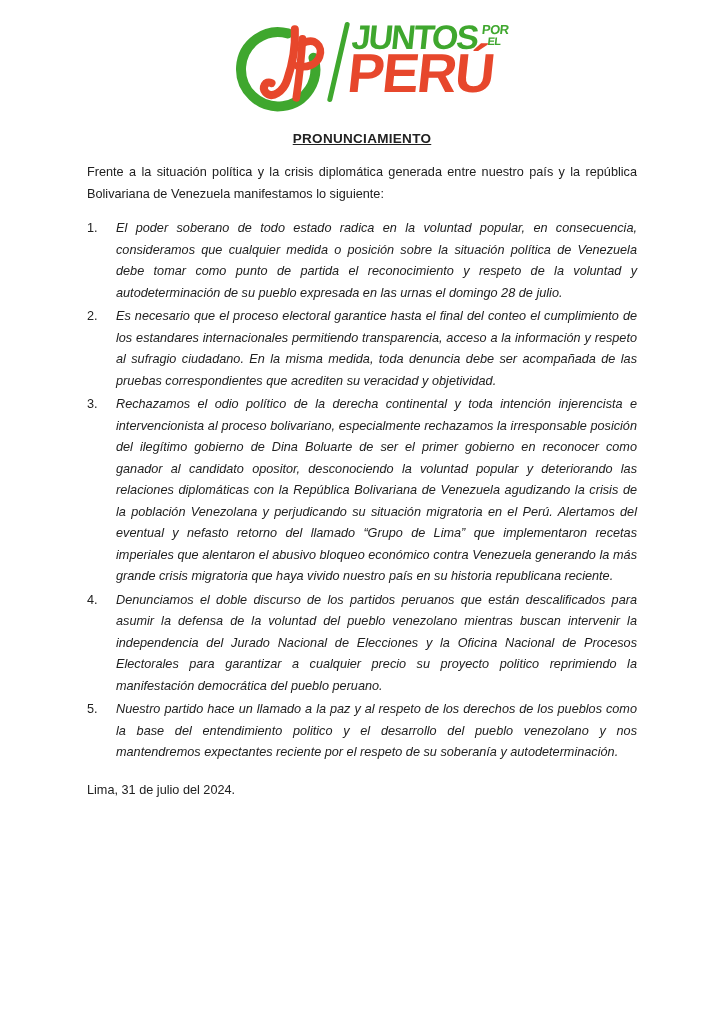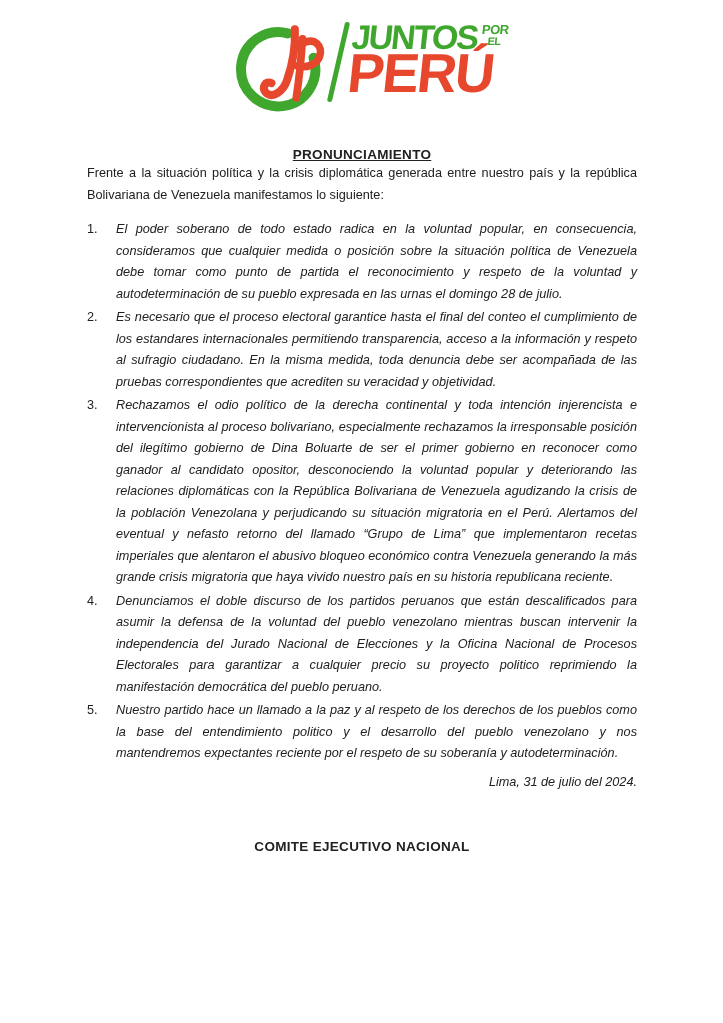--- a/index.html
+++ b/index.html
@@ -69,44 +69,42 @@
     margin-top: 0px;
   }
 
   
   .doc-title {
     text-align: center;
     font-size: 13.5px;
     font-weight: bold;
     text-decoration: underline;
     letter-spacing: 0.3px;
-    margin-top: 28px;
+    margin-top: 12px;
   }
   .intro {
-    margin-top: 1px;
+    margin-top: 16px;
     font-size: 12.7px;
     line-height: 21.5px;
     text-align: justify;
   }
   .items { margin-top: 13px; }
   .item {
     display: flex;
     margin-bottom: 2px;
     font-size: 12.7px;
     line-height: 21.5px;
   }
   .item-num { width: 29px; flex-shrink: 0; }
   .item-text { flex: 1; text-align: justify; font-style: italic; }
 
   .dateline {
-    text-align: right;
     font-size: 12.7px;
     line-height: 21.5px;
-    margin-top: 7px;
-    font-style: italic;
+    margin-top: 16px;
   }
   .signature {
     text-align: center;
     font-size: 13.5px;
     font-weight: bold;
     letter-spacing: 0.3px;
     margin-top: 46px;
   }
 </style>
 </head>
@@ -162,15 +160,14 @@
       <span class="item-text">Denunciamos el doble discurso de los partidos peruanos que están descalificados para asumir la defensa de la voluntad del pueblo venezolano mientras buscan intervenir la independencia del Jurado Nacional de Elecciones y la Oficina Nacional de Procesos Electorales para garantizar a cualquier precio su proyecto politico reprimiendo la manifestación democrática del pueblo peruano.</span>
     </div>
     <div class="item">
       <span class="item-num">5.</span>
       <span class="item-text">Nuestro partido hace un llamado a la paz y al respeto de los derechos de los pueblos como la base del entendimiento politico y el desarrollo del pueblo venezolano y nos mantendremos expectantes reciente por el respeto de su soberanía y autodeterminación.</span>
     </div>
   </div>
 
   <p class="dateline">Lima, 31 de julio del 2024.</p>
 
-  <p class="signature">COMITE EJECUTIVO NACIONAL</p>
 
 </div>
 
 </body></html>

